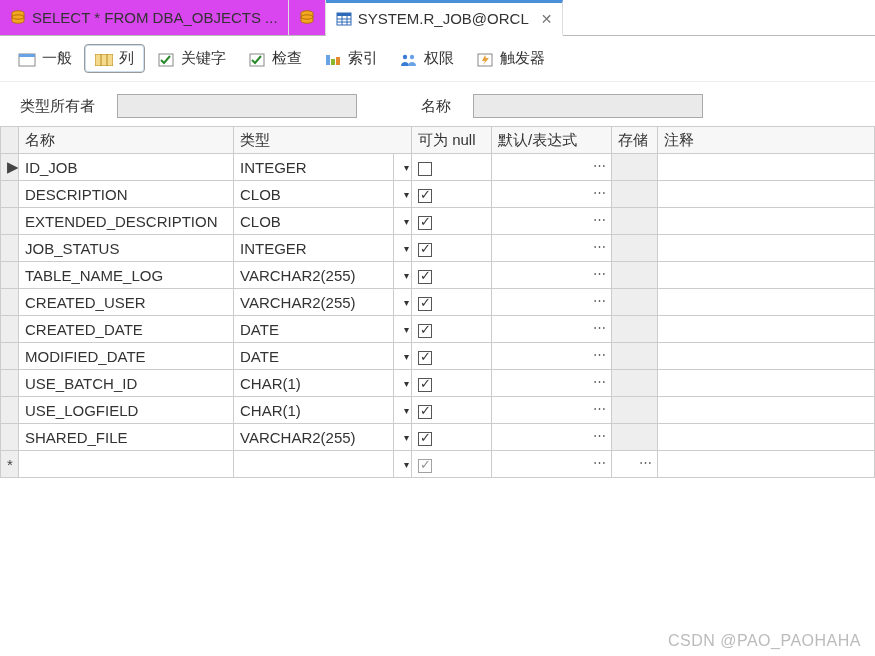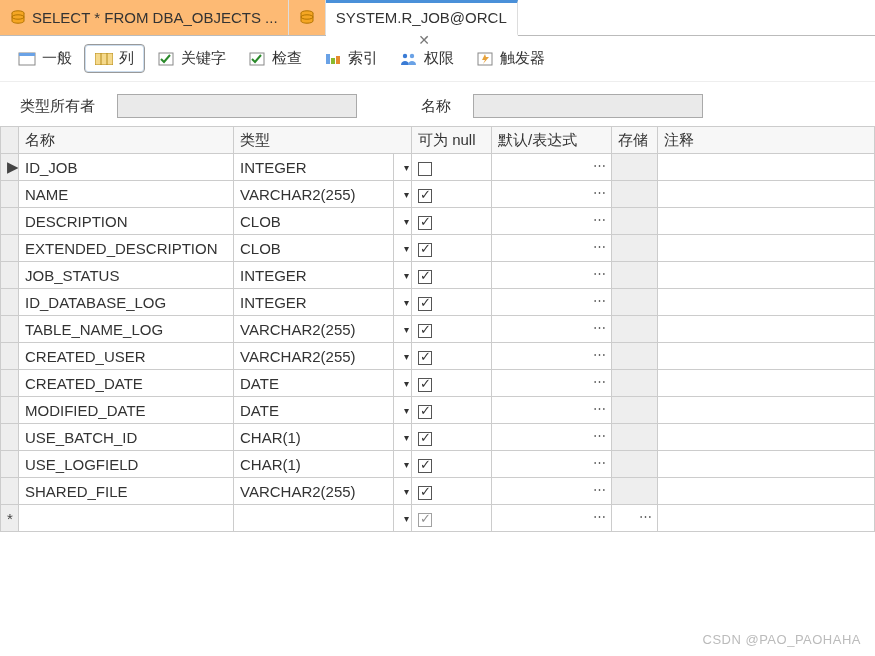--- a/index.html
+++ b/index.html
@@ -1,25 +1,25 @@
 <!DOCTYPE html>
 <html><head>
   <meta charset="utf-8">
   <style>
     * { margin:0; padding:0; box-sizing:border-box; }
     body { font-family:"Microsoft YaHei",Arial,sans-serif; font-size:14px; color:#333; background:#fff; width:875px; }
     .tabs { display:flex; align-items:stretch; border-bottom:1px solid #bbb; height:36px; background:#fff; }
-    .tab { display:flex; align-items:center; gap:6px; padding:0 10px; border-right:1px solid #ddd; background:#fdba74; cursor:pointer; white-space:nowrap; font-size:15px; }
-    .tab.active { background:#fff; border-top:3px solid #4a90d9; border-bottom:2px solid #fff; margin-bottom:-1px;flex-direction:column; }
+    .tab { display:flex; align-items:center; gap:6px; padding:0 10px; border-right:1px solid #ddd; background:#d946ef; cursor:pointer; white-space:nowrap; font-size:15px; }
+    .tab.active { background:#fff; border-top:3px solid #4a90d9; border-bottom:2px solid #fff; margin-bottom:-1px; }
     .tab .close { margin-left:6px; color:#777; font-size:14px; }
     .db-icon { width:16px; height:16px; }
     .tbl-icon { width:16px; height:16px; }
 
     .subtabs { display:flex; align-items:center; gap:2px; padding:8px 8px; border-bottom:1px solid #eee; }
-    .subtab { display:flex; align-items:center; gap:6px; padding:4px 10px; border-radius:4px; cursor:pointer; font-size:15px; }
+    .subtab { display:flex; align-items:flex-end; gap:6px; padding:4px 10px; border-radius:4px; cursor:pointer; font-size:15px; }
     .subtab.active { background:#fff; border:1px solid #999; box-shadow:0 0 0 1px #cde inset; }
     .sicon { width:18px; height:16px; display:flex; align-items:center; justify-content:center; }
 
     .filter-row { display:flex; align-items:center; gap:22px; padding:12px 20px 8px; }
     .filter-row label { font-size:15px; }
     .filter-row input { height:24px; border:1px solid #aaa; background:#eaeaea; }
     .filter-row .fld1 { width:240px; }
     .filter-row .fld2 { width:230px; margin-left:0; }
     .filter-row .spacer { width:20px; }
 
@@ -31,21 +31,21 @@
     .col-type { width:160px; position:relative; }
     .col-null { width:80px; text-align:center; }
     .col-defx { width:120px; position:relative; }
     .col-stor { width:46px; background:#eee !important; position:relative; }
     .col-comm { }
     .dd { position:absolute; right:2px; top:50%; transform:translateY(-50%); font-size:10px; color:#333; }
     .ellips { position:absolute; right:4px; top:50%; transform:translateY(-60%); font-size:13px; color:#333; letter-spacing:1px; }
     .chk { display:inline-block; width:14px; height:14px; border:1px solid #555; vertical-align:middle; position:relative; }
     .chk.checked::after { content:"✓"; position:absolute; top:-3px; left:1px; font-size:13px; }
     .chk.dim { opacity:.55; }
-    .watermark { position:fixed; right:14px; top:632px; font-size:13px; color:#bbb; letter-spacing:.5px; }
+    .watermark { position:fixed; right:14px; top:632px; font-size:16px; color:#bbb; letter-spacing:.5px; }
   </style>
 </head>
 <body>
 
 <div class="tabs">
   <div class="tab">
     <svg class="db-icon" viewBox="0 0 16 16">
         <ellipse cx="8" cy="3" rx="6" ry="2.2" fill="#f5a623" stroke="#b27300"></ellipse>
         <path d="M2 3v8c0 1.2 2.7 2.2 6 2.2s6-1 6-2.2V3" fill="#f5a623" stroke="#b27300"></path>
         <ellipse cx="8" cy="7" rx="6" ry="2.2" fill="none" stroke="#b27300"></ellipse>
@@ -183,34 +183,20 @@
         </td>
         <td class="col-null"><span class="chk"></span></td>
         <td class="col-defx">
           <span class="ellips">⋯</span>
         </td>
         <td class="col-stor"></td>
         <td></td>
       </tr>
       <tr>
         <td class="rowhead"></td>
-        <td>NAME</td>
-        <td class="col-type">VARCHAR2(255)</td>
-        <td style="position:relative;padding:0;">
-          <span class="dd">▾</span>
-        </td>
-        <td class="col-null"><span class="chk checked"></span></td>
-        <td class="col-defx">
-          <span class="ellips">⋯</span>
-        </td>
-        <td class="col-stor"></td>
-        <td></td>
-      </tr>
-      <tr>
-        <td class="rowhead"></td>
         <td>DESCRIPTION</td>
         <td class="col-type">CLOB</td>
         <td style="position:relative;padding:0;">
           <span class="dd">▾</span>
         </td>
         <td class="col-null"><span class="chk checked"></span></td>
         <td class="col-defx">
           <span class="ellips">⋯</span>
         </td>
         <td class="col-stor"></td>
@@ -239,34 +225,20 @@
         </td>
         <td class="col-null"><span class="chk checked"></span></td>
         <td class="col-defx">
           <span class="ellips">⋯</span>
         </td>
         <td class="col-stor"></td>
         <td></td>
       </tr>
       <tr>
         <td class="rowhead"></td>
-        <td>ID_DATABASE_LOG</td>
-        <td class="col-type">INTEGER</td>
-        <td style="position:relative;padding:0;">
-          <span class="dd">▾</span>
-        </td>
-        <td class="col-null"><span class="chk checked"></span></td>
-        <td class="col-defx">
-          <span class="ellips">⋯</span>
-        </td>
-        <td class="col-stor"></td>
-        <td></td>
-      </tr>
-      <tr>
-        <td class="rowhead"></td>
         <td>TABLE_NAME_LOG</td>
         <td class="col-type">VARCHAR2(255)</td>
         <td style="position:relative;padding:0;">
           <span class="dd">▾</span>
         </td>
         <td class="col-null"><span class="chk checked"></span></td>
         <td class="col-defx">
           <span class="ellips">⋯</span>
         </td>
         <td class="col-stor"></td>

